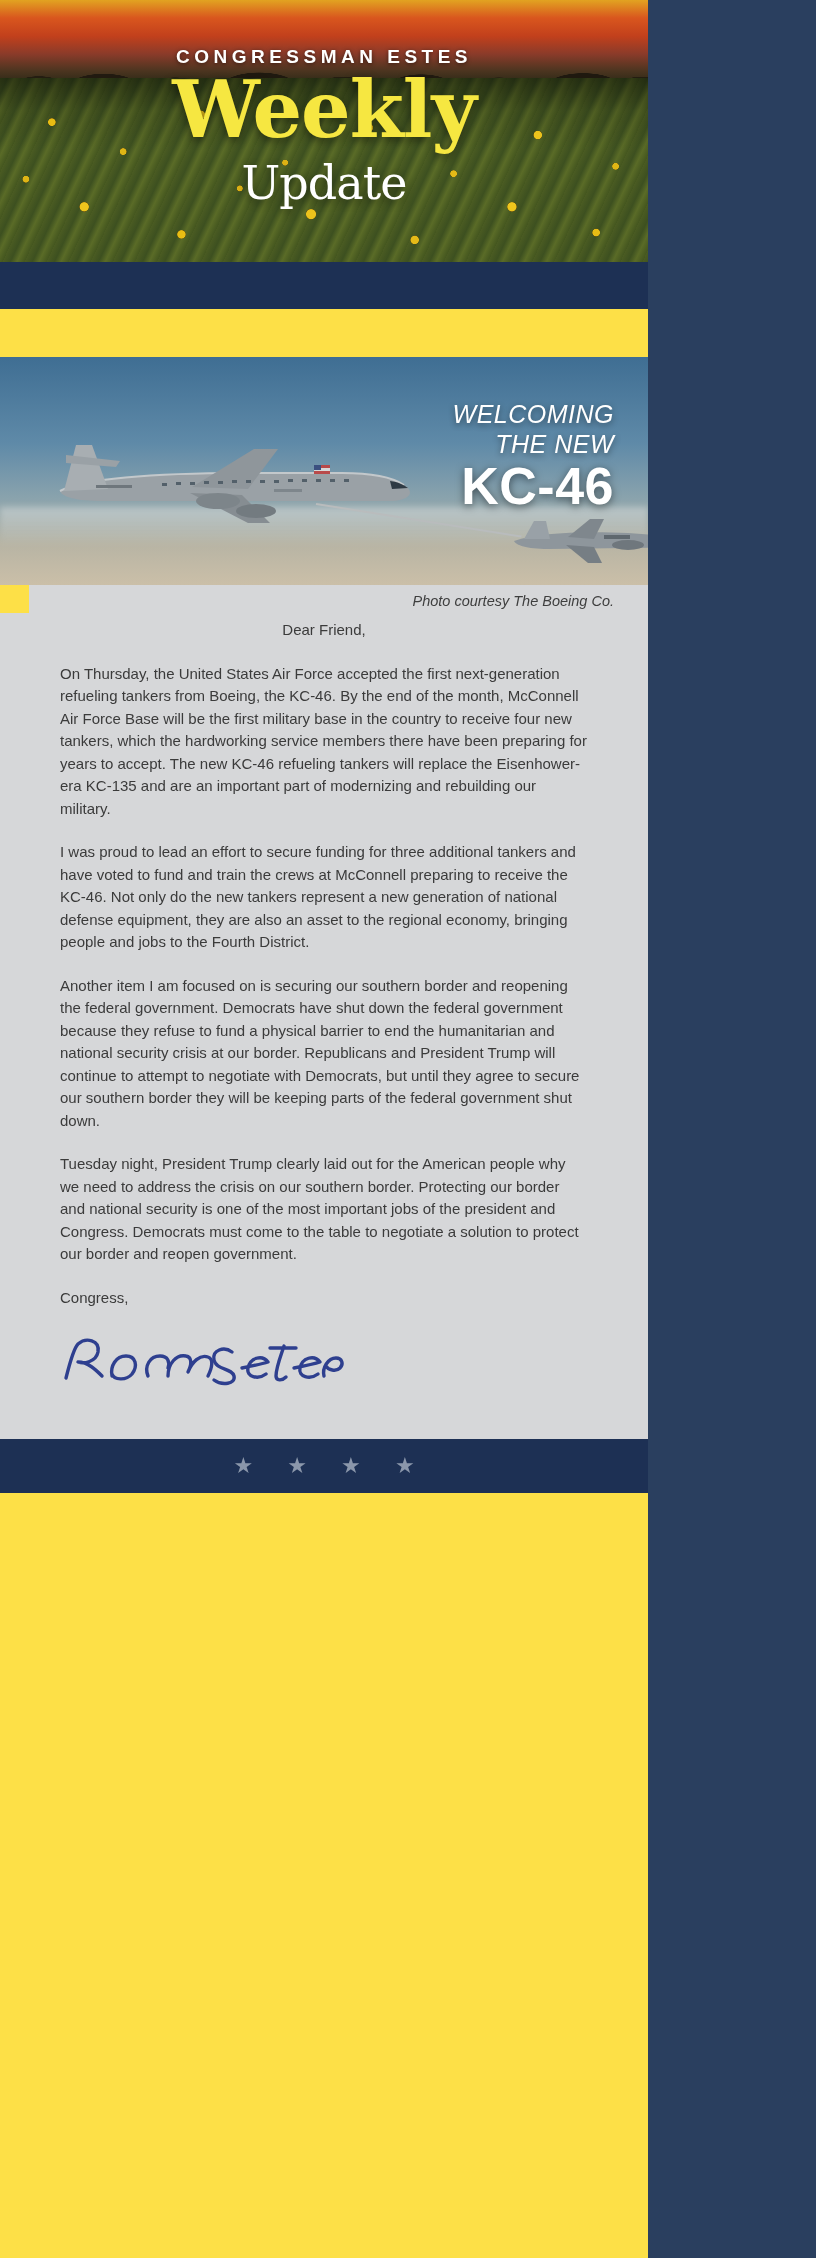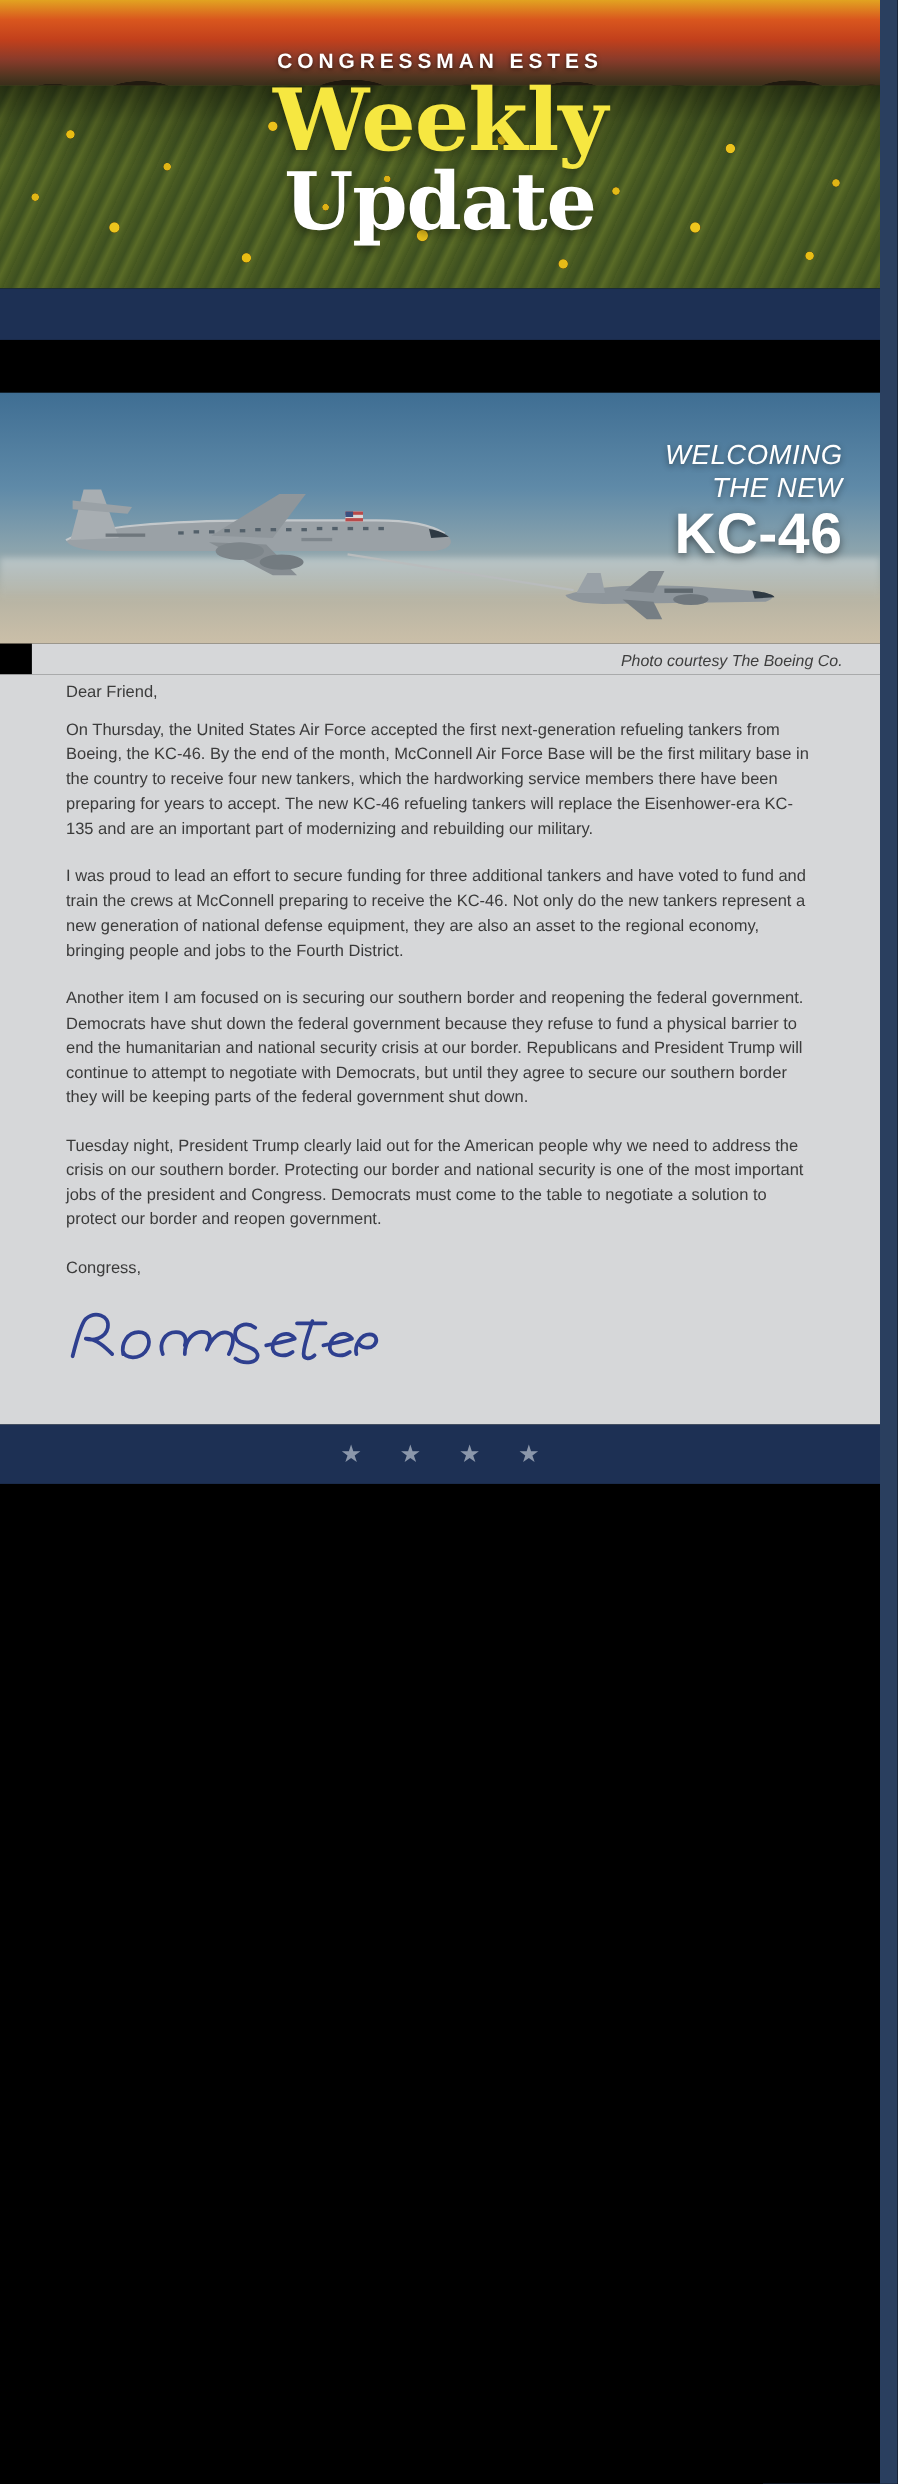--- a/index.html
+++ b/index.html
@@ -7,23 +7,23 @@
     padding: 0;
   }
   body {
     width: 816px;
     background: #2a3f5f;
     font-family: "Liberation Sans", sans-serif;
     -webkit-font-smoothing: antialiased;
   }
   .page {
     position: relative;
-    width: 800px;
+    width: 648px;
     min-height: 2258px;
-    background: #000000;
+    background: #fde047;
     overflow: hidden;
   }
 
   
   .hero {
     position: relative;
     width: 100%;
     height: 262px;
     overflow: hidden;
     background: #1d2a12;
@@ -109,22 +109,22 @@
     font-family: "DejaVu Serif", serif;
     font-weight: bold;
     font-size: 78px;
     line-height: 76px;
     letter-spacing: -1px;
     text-shadow: 0 3px 10px rgba(0,0,0,.45);
   }
   .update {
     color: #ffffff;
     font-family: "DejaVu Serif", serif;
-    font-weight: bold;
-    font-size: 72px;
+    font-weight: normal;
+    font-size: 46px;
     line-height: 70px;
     letter-spacing: -1px;
     text-shadow: 0 3px 10px rgba(0,0,0,.45);
   }
 
   
   .navy-bar {
     width: 100%;
     height: 47px;
     background: #1d3054;
@@ -200,21 +200,22 @@
     background: #d6d7d9;
     padding: 6px 60px 40px 60px;
     color: #3b3b3b;
     font-size: 15px;
     line-height: 22.5px;
   }
   .letter p {
     margin: 0 0 21px 0;
   }
   .letter p.salutation {
-    margin-bottom: 11px;
+    margin-bottom: 21px;
+    text-align: center;
   }
   .signoff {
     margin: 26px 0 0 0;
   }
   .signature {
     margin: 2px 0 2px -4px;
     height: 58px;
     width: 300px;
   }
   .sig-title {

